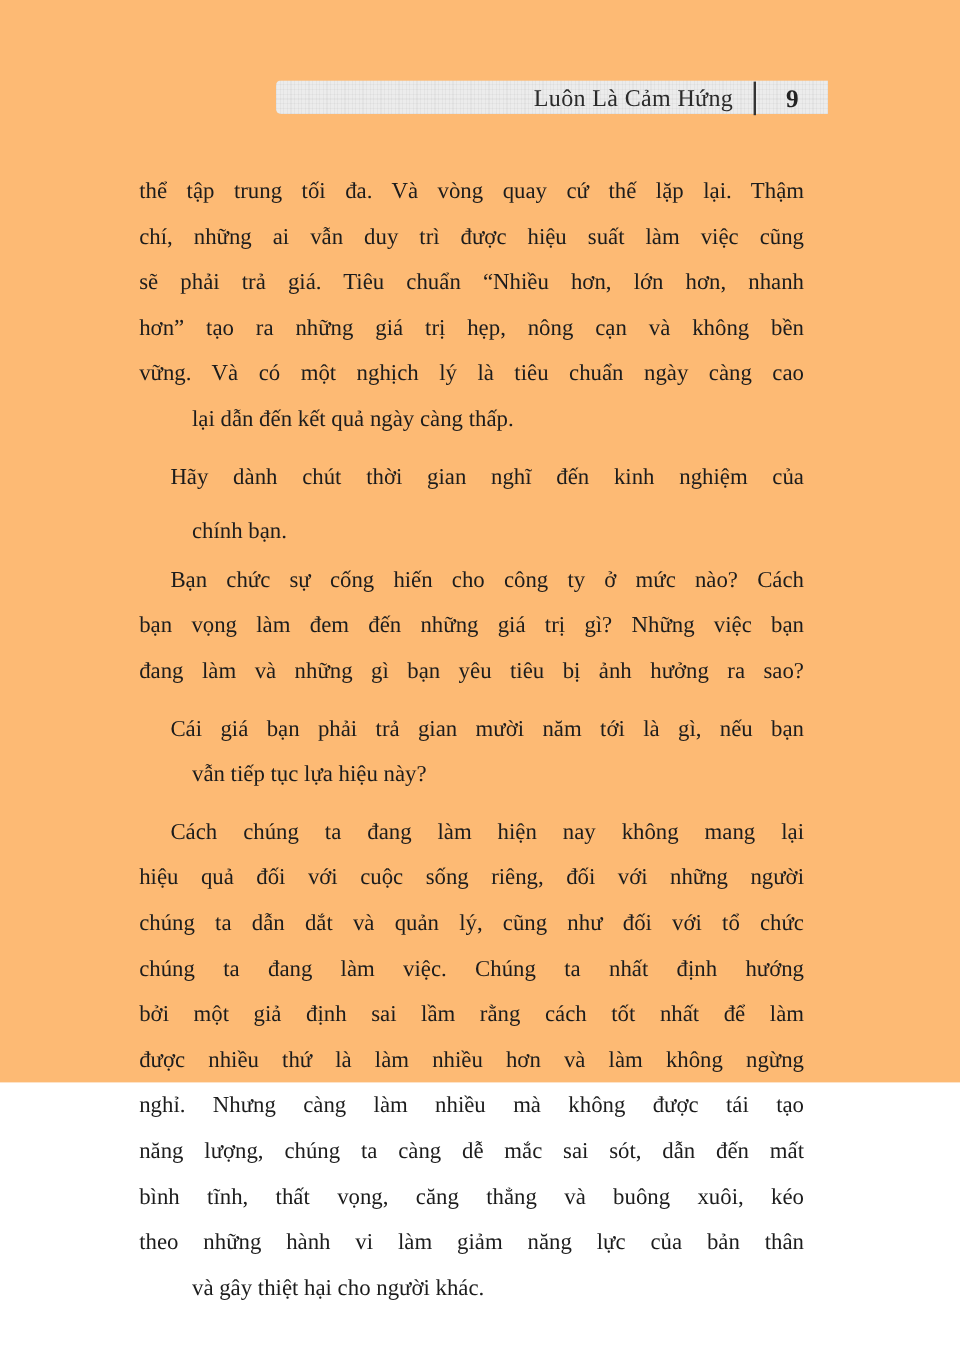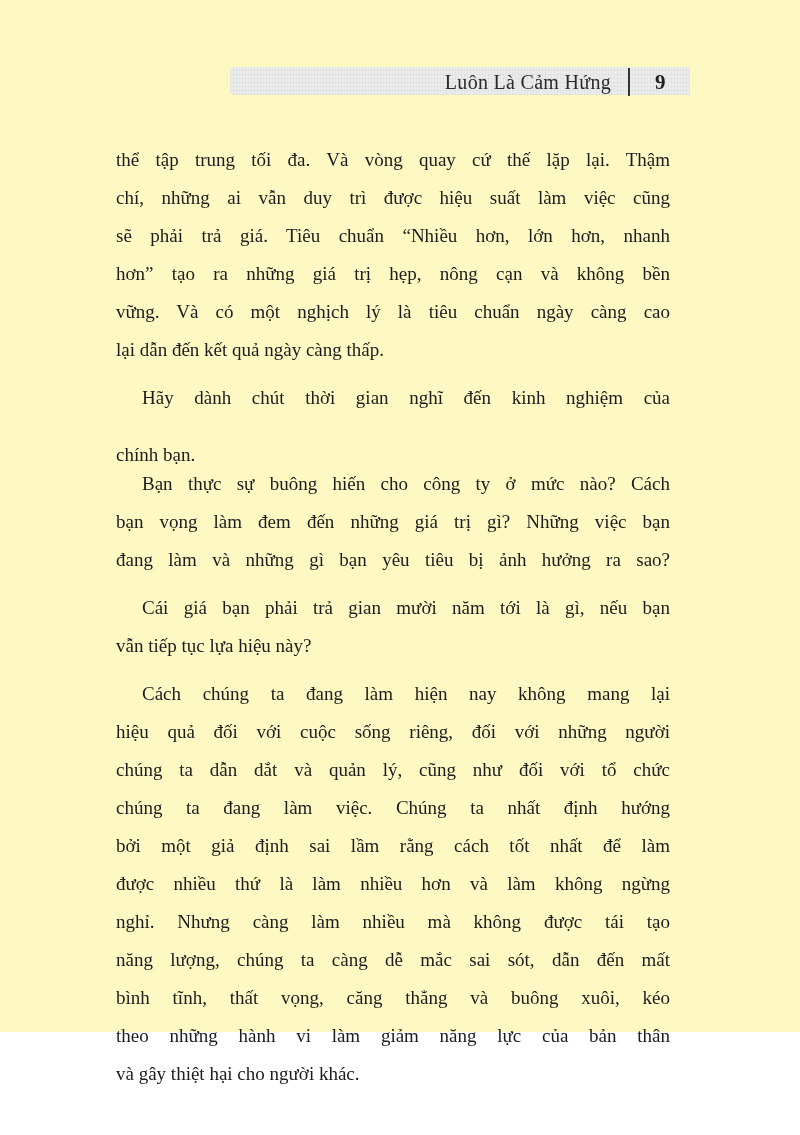--- a/index.html
+++ b/index.html
@@ -11,22 +11,22 @@
     width: 800px;
     height: 1135px;
     position: relative;
     overflow: hidden;
     font-family: "Liberation Serif", "DejaVu Serif", serif;
     color: #1c1c1c;
   }
   .page {
     position: absolute;
     left: 0; top: 0;
-    width: 800px; height: 1032px;
-    background: #fef9c3;
+    width: 800px; height: 902px;
+    background: #fdba74;
   }
   .running-head {
     position: absolute;
     left: 230px;
     top: 67px;
     width: 460px;
     height: 28px;
     background-color: #ececec;
     background-image:
       repeating-linear-gradient(90deg, rgba(0,0,0,0.035) 0 1px, transparent 1px 3px),
@@ -78,20 +78,21 @@
     white-space: nowrap;
     text-align: justify;
     text-align-last: justify;
   }
   .line.indent {
     left: 26px;
     width: 528px;
   }
   .line.last {
     text-align-last: left;
+    margin-left: 44px;
   }
 </style>
 </head>
 <body>
 
 <div class="page">
 
   <div class="running-head">
     <span class="head-title">Luôn Là Cảm Hứng</span>
   </div>
@@ -101,23 +102,23 @@
   <div class="body-text">
 
     <div class="line" style="top:141px">thể tập trung tối đa. Và vòng quay cứ thế lặp lại. Thậm</div>
     <div class="line" style="top:179px">chí, những ai vẫn duy trì được hiệu suất làm việc cũng</div>
     <div class="line" style="top:217px">sẽ phải trả giá. Tiêu chuẩn “Nhiều hơn, lớn hơn, nhanh</div>
     <div class="line" style="top:255px">hơn” tạo ra những giá trị hẹp, nông cạn và không bền</div>
     <div class="line" style="top:293px">vững. Và có một nghịch lý là tiêu chuẩn ngày càng cao</div>
     <div class="line last" style="top:331px">lại dẫn đến kết quả ngày càng thấp.</div>
 
     <div class="line indent" style="top:379px">Hãy dành chút thời gian nghĩ đến kinh nghiệm của</div>
-    <div class="line last" style="top:436px">chính bạn.</div>
+    <div class="line last" style="top:424px">chính bạn.</div>
 
-    <div class="line indent" style="top:465px">Bạn thực sự buông hiến cho công ty ở mức nào? Cách</div>
+    <div class="line indent" style="top:465px">Bạn chức sự cống hiến cho công ty ở mức nào? Cách</div>
     <div class="line" style="top:503px">bạn vọng làm đem đến những giá trị gì? Những việc bạn</div>
     <div class="line" style="top:541px">đang làm và những gì bạn yêu tiêu bị ảnh hưởng ra sao?</div>
 
     <div class="line indent" style="top:589px">Cái giá bạn phải trả gian mười năm tới là gì, nếu bạn</div>
     <div class="line last" style="top:627px">vẫn tiếp tục lựa hiệu này?</div>
 
     <div class="line indent" style="top:675px">Cách chúng ta đang làm hiện nay không mang lại</div>
     <div class="line" style="top:713px">hiệu quả đối với cuộc sống riêng, đối với những người</div>
     <div class="line" style="top:751px">chúng ta dẫn dắt và quản lý, cũng như đối với tổ chức</div>
     <div class="line" style="top:789px">chúng ta đang làm việc. Chúng ta nhất định hướng</div>

